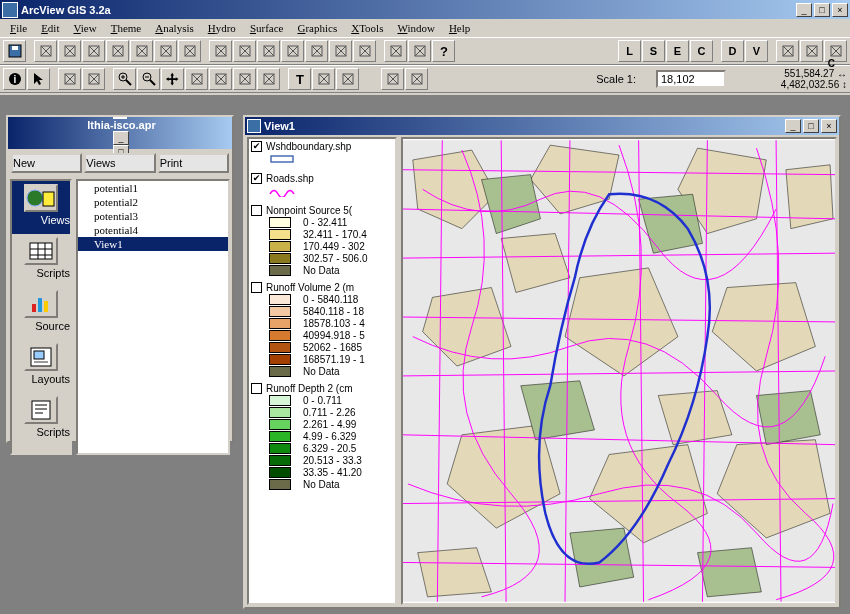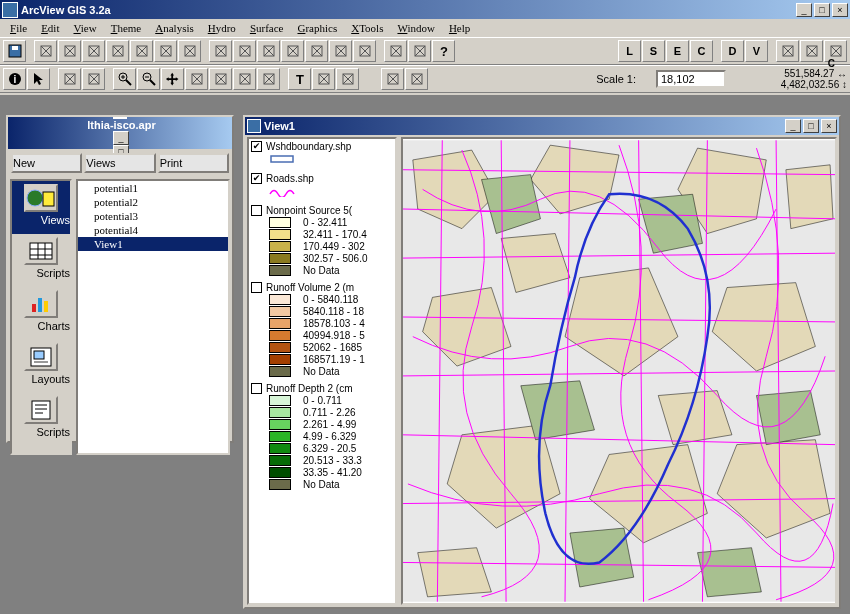--- a/index.html
+++ b/index.html
@@ -463,21 +463,21 @@
             <div>Scripts</div>
           </div>
           <div class="sideitem">
             <div class="sideicon">
               <svg viewBox="0 0 30 24">
                 <rect x="6" y="12" width="4" height="8" fill="#d22"></rect>
                 <rect x="12" y="6" width="4" height="14" fill="#29d"></rect>
                 <rect x="18" y="9" width="4" height="11" fill="#fc0"></rect>
               </svg>
             </div>
-            <div>Charts</div>
+            <div>Source</div>
           </div>
           <div class="sideitem">
             <div class="sideicon">
               <svg viewBox="0 0 30 24">
                 <rect x="5" y="3" width="20" height="18" fill="#fff" stroke="#000"></rect>
                 <rect x="8" y="6" width="10" height="8" fill="#9cf" stroke="#000"></rect>
                 <rect x="8" y="16" width="14" height="2" fill="#999"></rect>
               </svg>
             </div>
             <div>Layouts</div>

